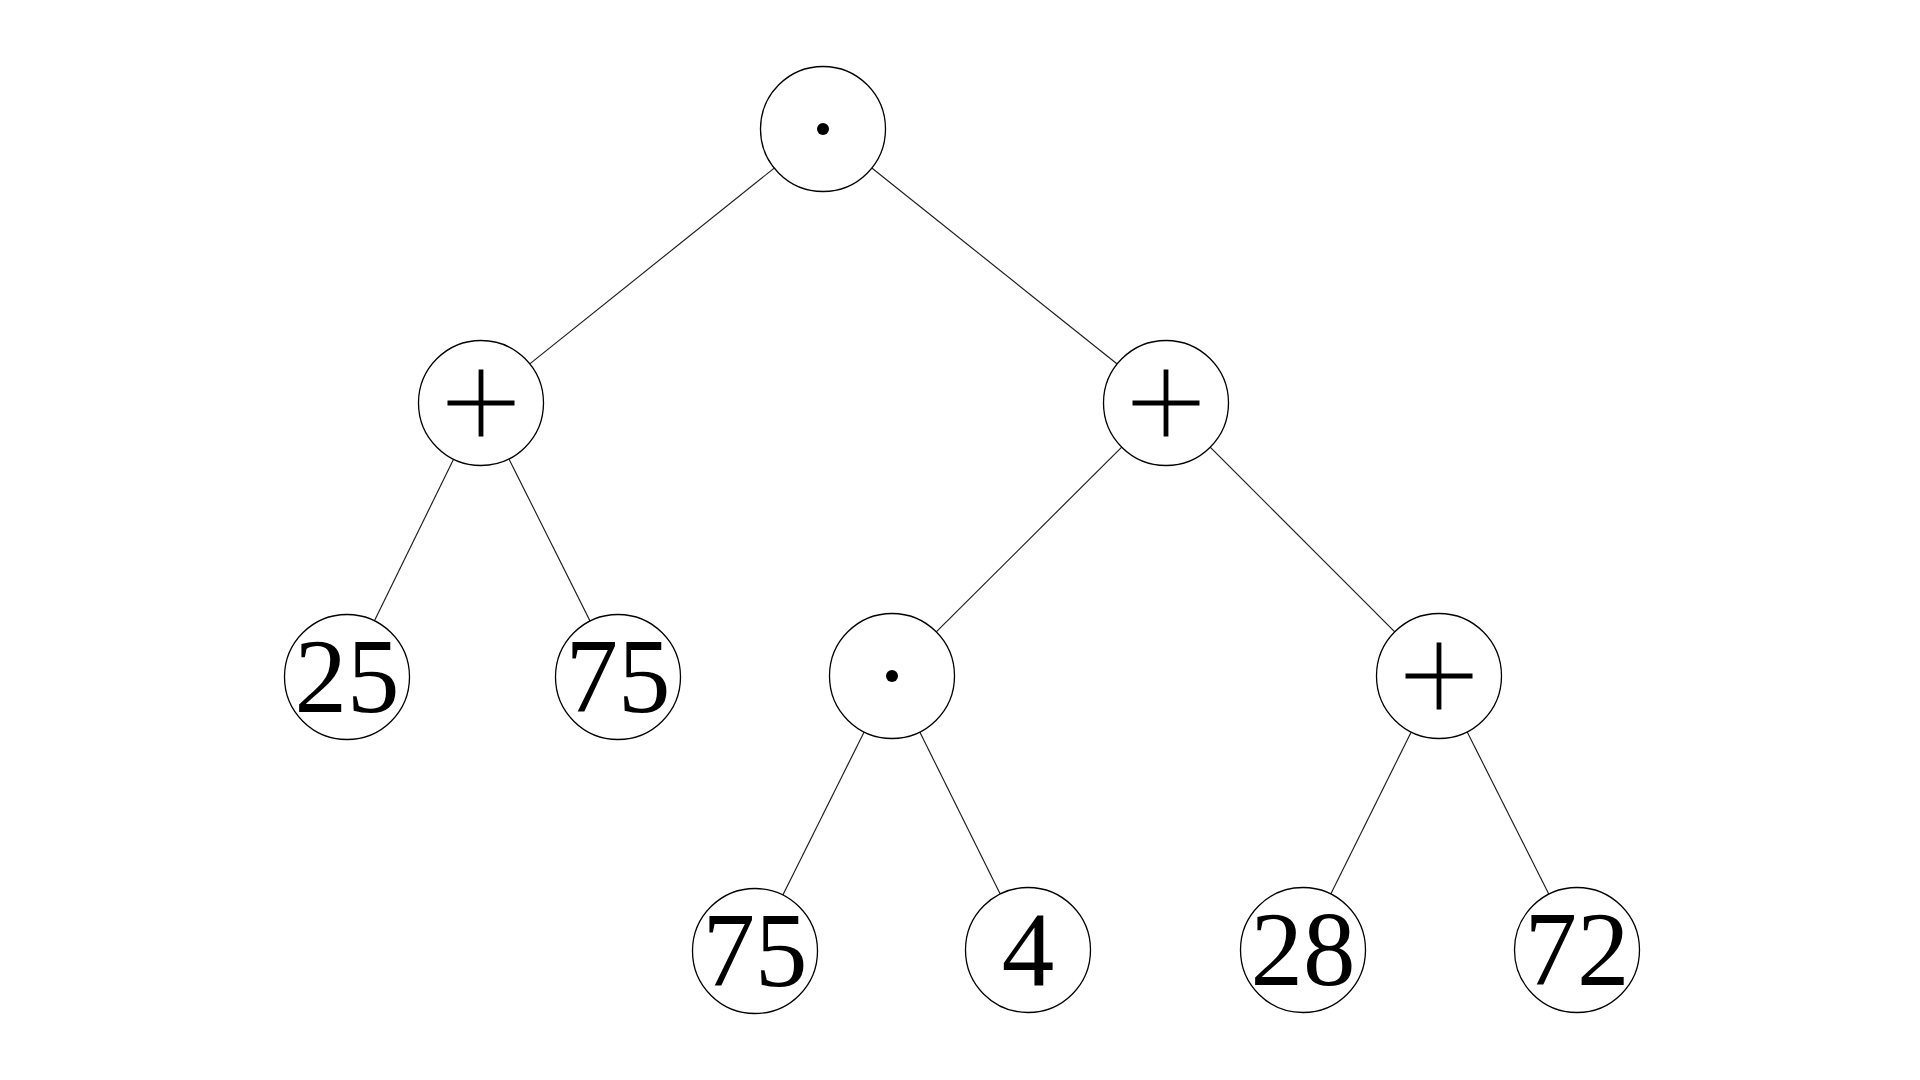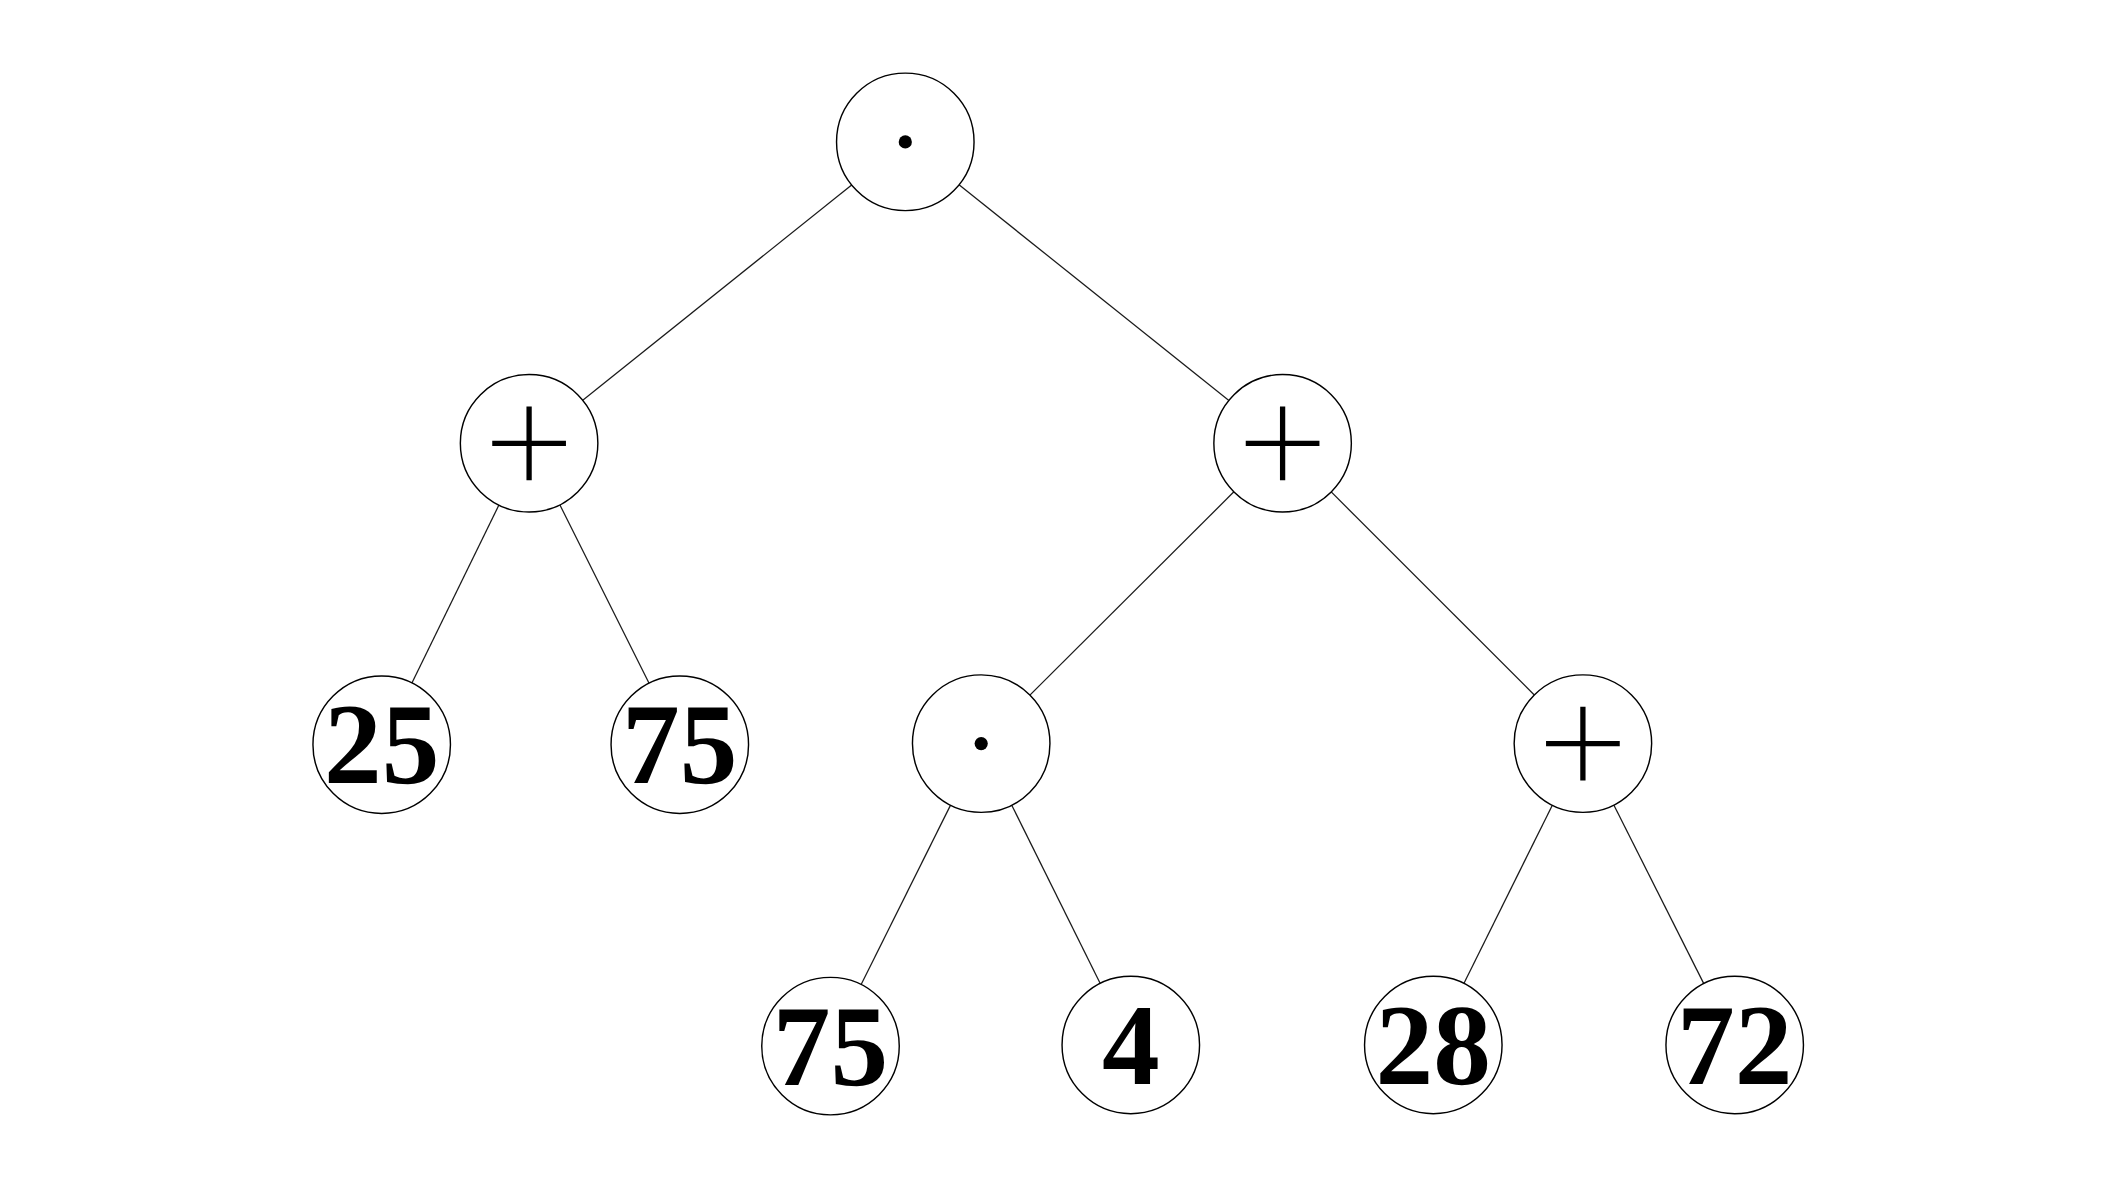--- a/index.html
+++ b/index.html
@@ -7,21 +7,20 @@
     padding: 0;
     width: 1920px;
     height: 1080px;
     background: #ffffff;
     overflow: hidden;
   }
   .diagram-wrap {
     width: 1920px;
     height: 887px;
     position: relative;
-    font-weight: bold;
   }
   svg {
     display: block;
   }
   .node-circle {
     fill: #ffffff;
     stroke: #000000;
     stroke-width: 1.3;
   }
   .tree-edge {

